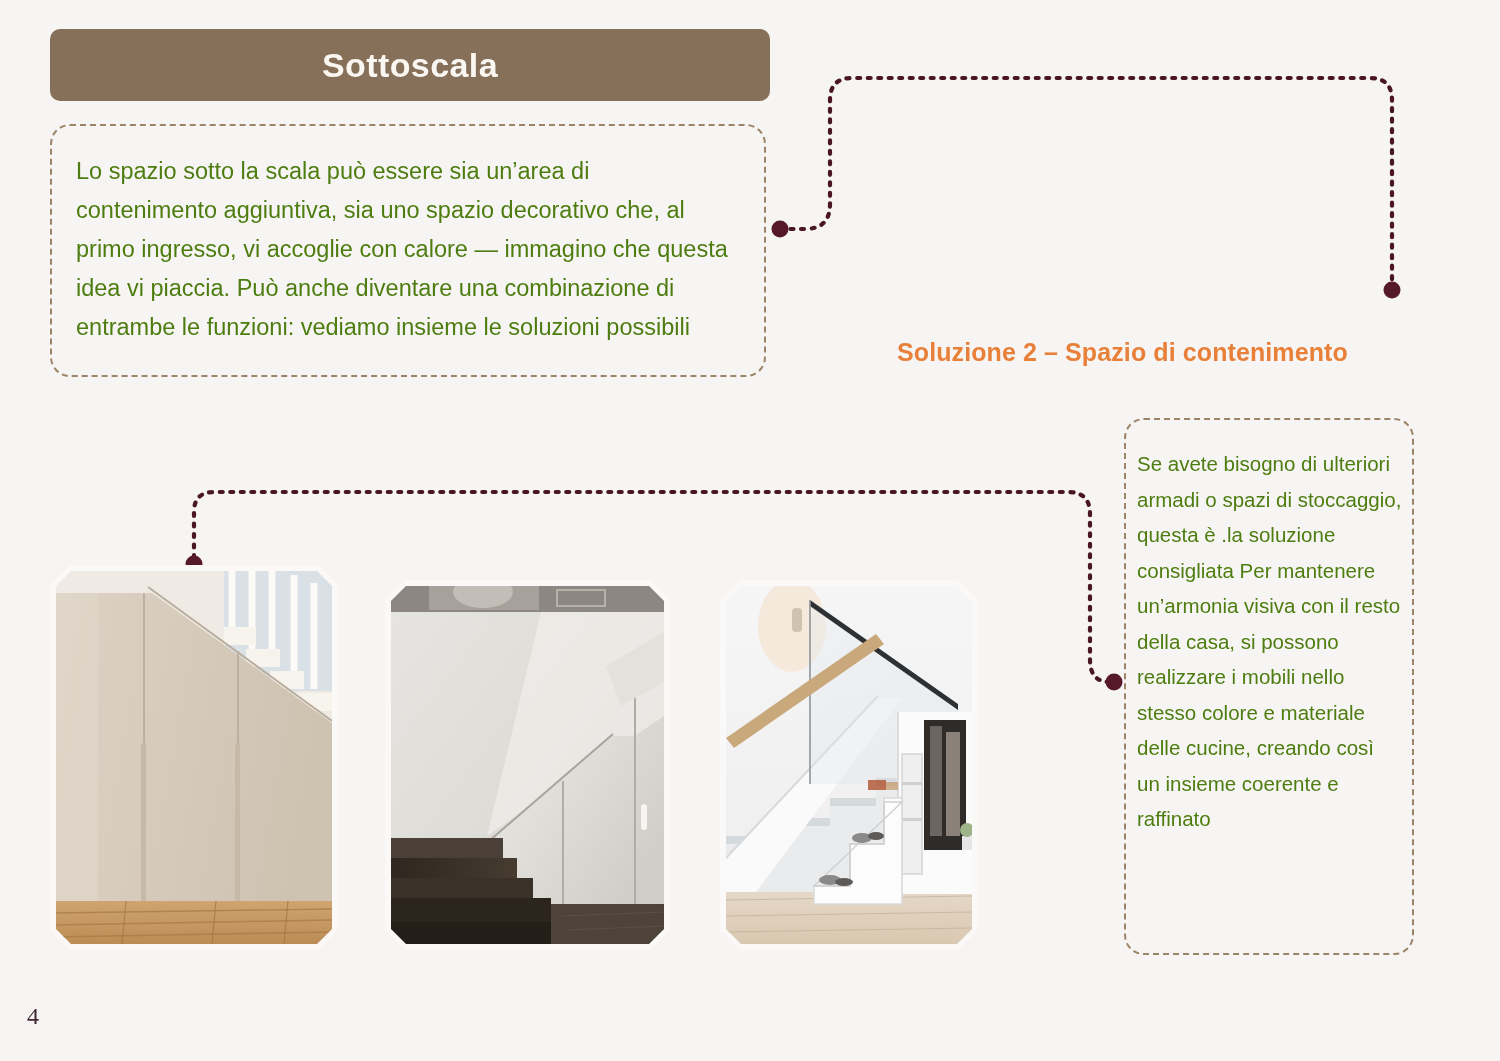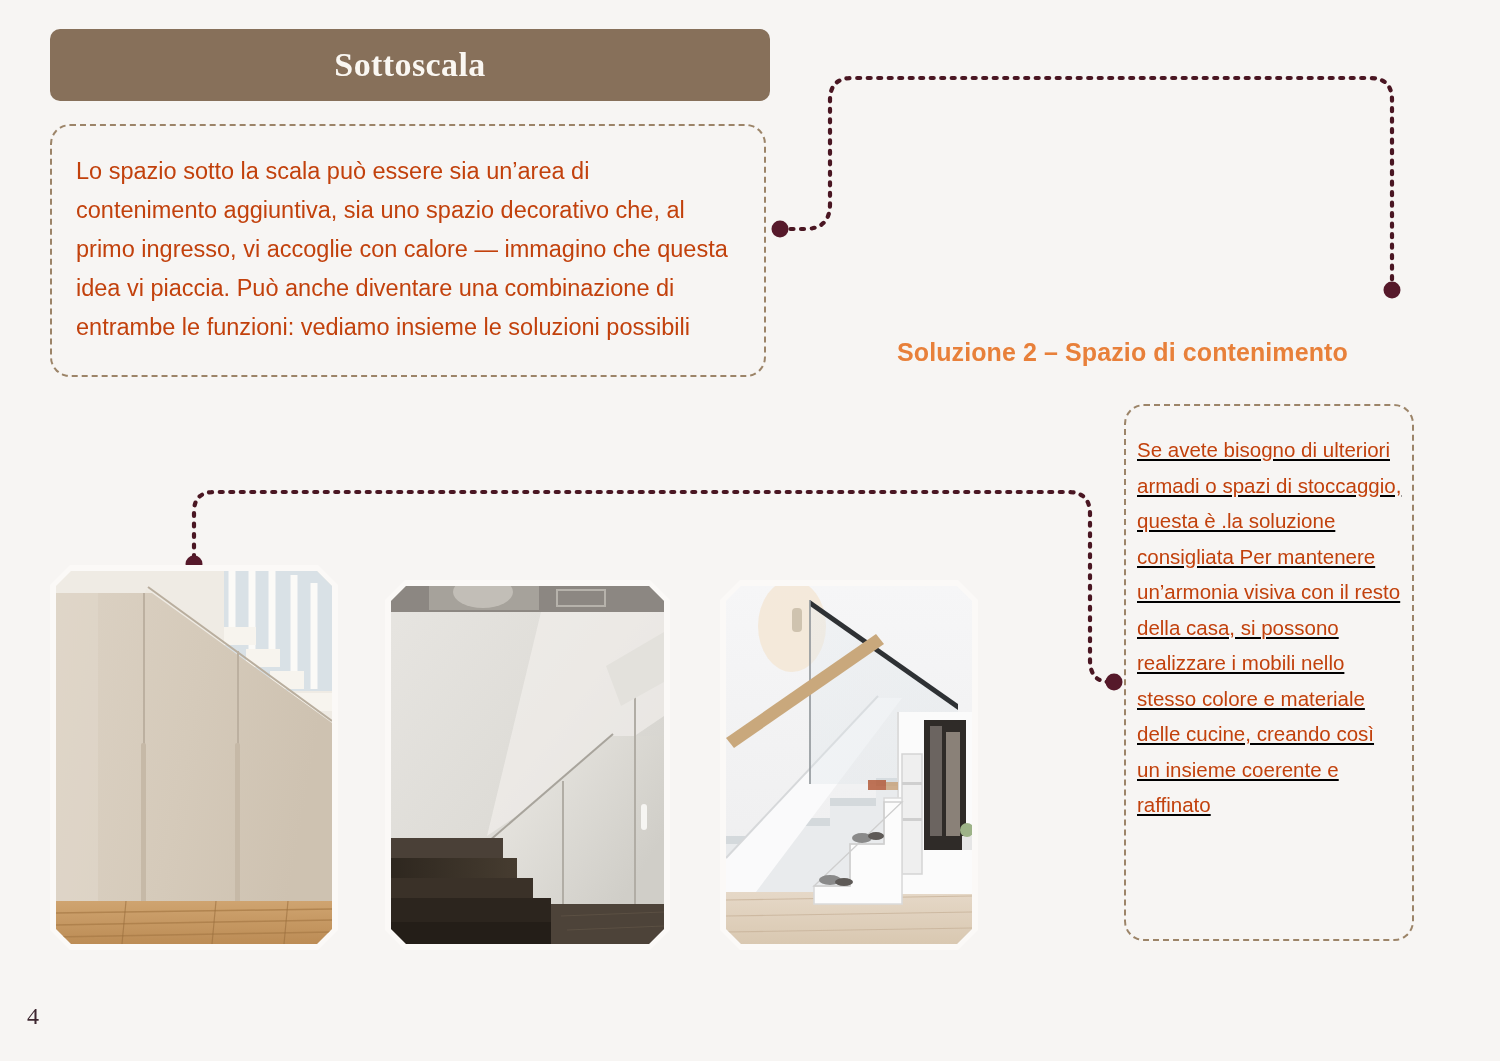--- a/index.html
+++ b/index.html
@@ -30,57 +30,56 @@
     display: flex;
     align-items: center;
     justify-content: center;
     box-sizing: border-box;
   }
   .title-bar .title-text {
     color: #FAF7F2;
     font-size: 34px;
     font-weight: bold;
     letter-spacing: 0.4px;
-    font-family: Liberation Serif, serif;
+    font-family: Liberation Sans, sans-serif;
   }
 
   
   .note-box {
     position: absolute;
     background: #F7F5F3;
     border: 2px dashed #9C8468;
     border-radius: 20px;
     box-sizing: border-box;
   }
   .note-box .note-text {
     display: block;
-    color: #c2410c;
+    color: #4d7c0f;
     white-space: pre-line;
   }
 
   #intro-box {
     left: 50px;
     top: 124px;
     width: 716px;
     height: 253px;
     padding: 26px 34px 0 24px;
   }
   #intro-box .note-text {
     font-size: 23.5px;
     line-height: 39px;
     font-family: "Liberation Sans", sans-serif;
   }
 
   #detail-box {
     left: 1124px;
-    top: 404px;
+    top: 418px;
     width: 290px;
     height: 537px;
     padding: 26px 10px 0 11px;
-    text-decoration: underline;
   }
   #detail-box .note-text {
     font-size: 20.5px;
     line-height: 35.5px;
     font-family: "Liberation Sans", sans-serif;
   }
 
   
   .section-heading {
     position: absolute;

